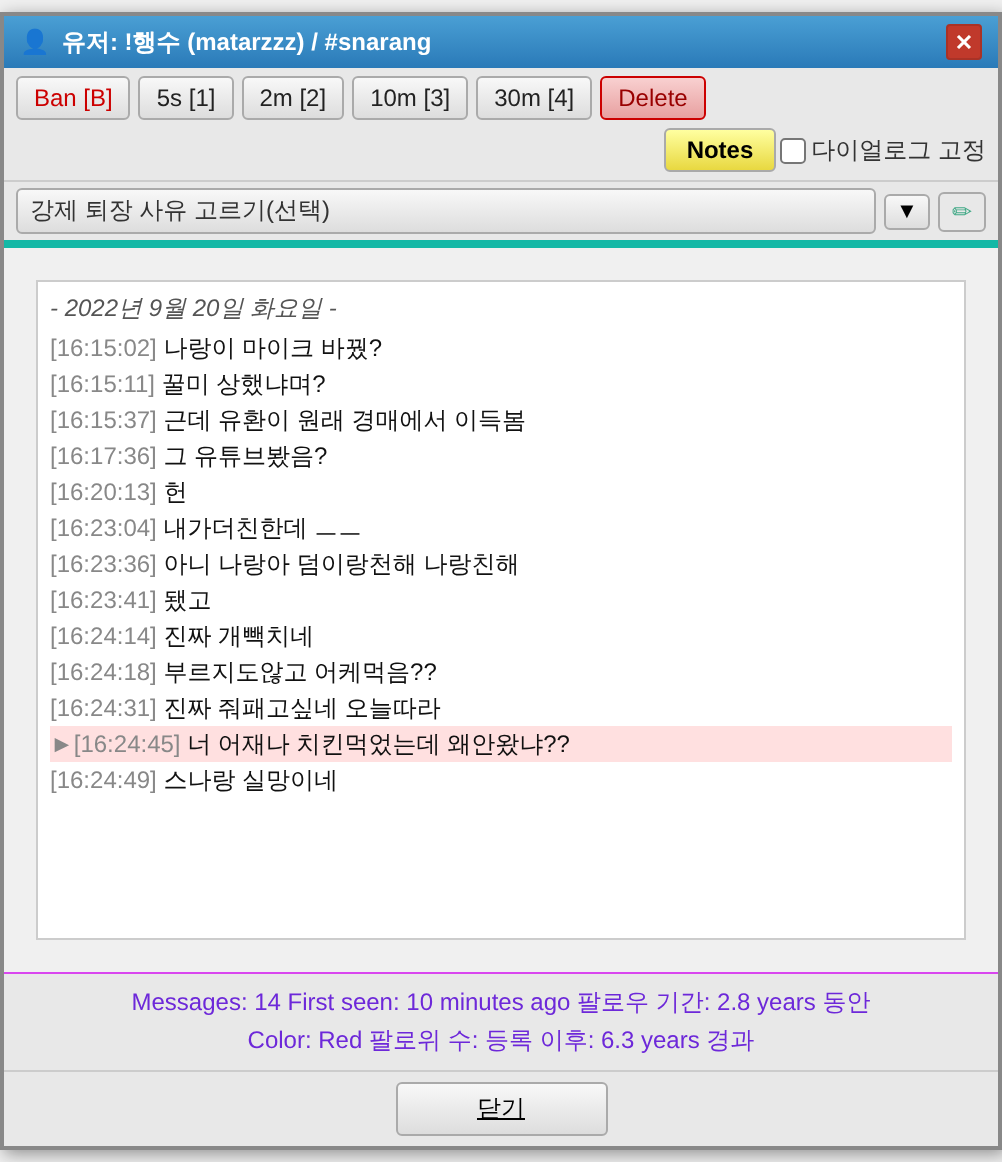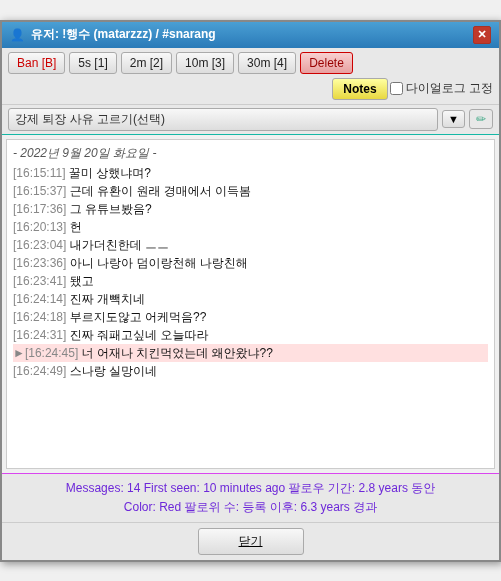--- a/index.html
+++ b/index.html
@@ -73,21 +73,21 @@
       background: linear-gradient(to bottom, #ffffa0, #e8d840);
       border: 1px solid #aaa;
       border-radius: 3px;
       padding: 3px 10px;
       cursor: pointer;
       font-size: 12px;
       font-weight: bold;
     }
     .toolbar-row2 {
       background: #e8e8e8;
-      border-bottom: 1px solid #14b8a6;
+      border-bottom: 4px solid #14b8a6;
       padding: 3px 6px;
       display: flex;
       align-items: center;
       gap: 4px;
     }
     .reason-select {
       background: linear-gradient(to bottom, #f8f8f8, #ddd);
       border: 1px solid #aaa;
       border-radius: 3px;
       padding: 2px 6px;
@@ -121,21 +121,21 @@
     .checkbox-label {
       display: flex;
       align-items: center;
       gap: 3px;
       font-size: 12px;
       color: #333;
     }
     .chat-area {
       background: white;
       border: 1px solid #ccc;
-      margin: 4px;
+      margin: 16px;
       height: 330px;
       overflow-y: auto;
       padding: 4px 6px;
       font-size: 12px;
       line-height: 1.5;
       color: #111;
     }
     .chat-date {
       color: #555;
       font-style: italic;
@@ -201,20 +201,21 @@
 
   <div class="toolbar-row2">
     <span class="reason-select">강제 퇴장 사유 고르기(선택)</span>
     <button class="dropdown-btn">▼</button>
     <button class="edit-btn">✏</button>
   </div>
 
   <div class="chat-area">
     <div class="chat-date">- 2022년 9월 20일 화요일 -</div>
     <div id="chat-lines-container">
+        <div class="chat-line"><span class="chat-time">[16:15:02]</span><span> 나랑이 마이크 바꿨?</span></div>
         <div class="chat-line"><span class="chat-time">[16:15:11]</span><span> 꿀미 상했냐며?</span></div>
         <div class="chat-line"><span class="chat-time">[16:15:37]</span><span> 근데 유환이 원래 경매에서 이득봄</span></div>
         <div class="chat-line"><span class="chat-time">[16:17:36]</span><span> 그 유튜브봤음?</span></div>
         <div class="chat-line"><span class="chat-time">[16:20:13]</span><span> 헌</span></div>
         <div class="chat-line"><span class="chat-time">[16:23:04]</span><span> 내가더친한데 ㅡㅡ</span></div>
         <div class="chat-line"><span class="chat-time">[16:23:36]</span><span> 아니 나랑아 덤이랑천해 나랑친해</span></div>
         <div class="chat-line"><span class="chat-time">[16:23:41]</span><span> 됐고</span></div>
         <div class="chat-line"><span class="chat-time">[16:24:14]</span><span> 진짜 개빽치네</span></div>
         <div class="chat-line"><span class="chat-time">[16:24:18]</span><span> 부르지도않고 어케먹음??</span></div>
         <div class="chat-line"><span class="chat-time">[16:24:31]</span><span> 진짜 줘패고싶네 오늘따라</span></div>

